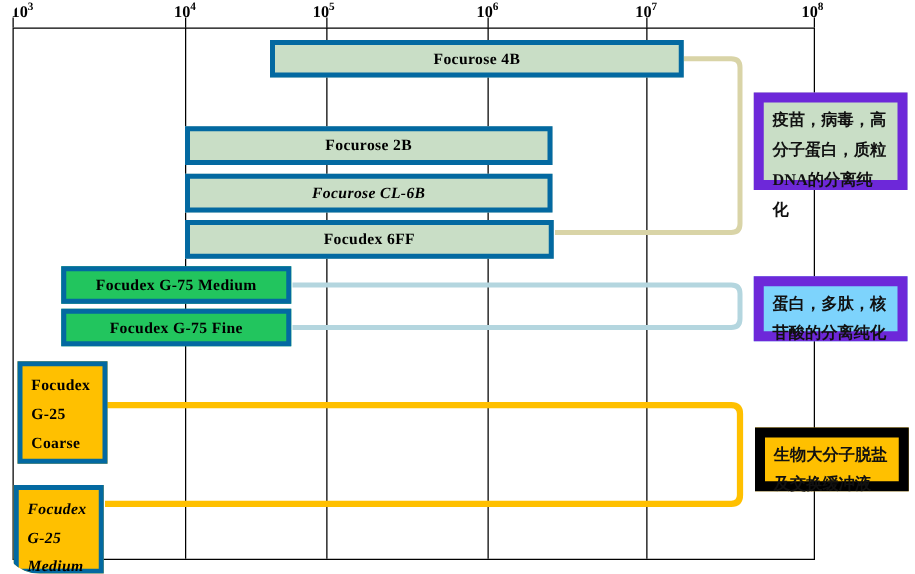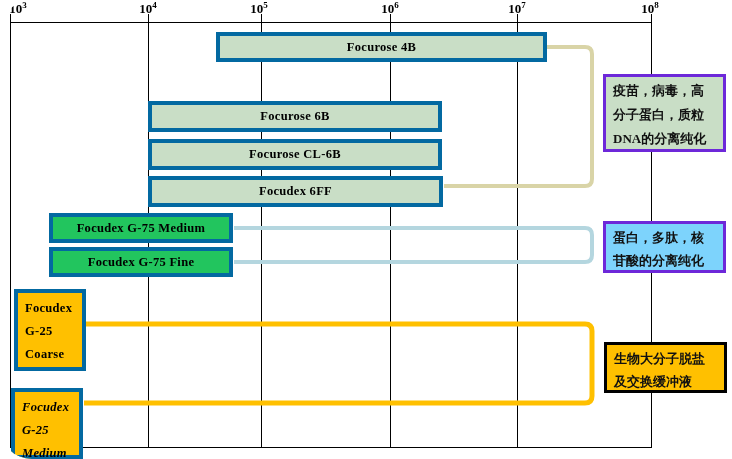--- a/index.html
+++ b/index.html
@@ -25,35 +25,35 @@
     position:absolute;box-sizing:border-box;border:4px solid #0369a1;
     display:flex;align-items:center;justify-content:center;
     font-weight:bold;font-size:12.5px;color:#000;letter-spacing:0.3px;
   }
   .bar-green{background:#c9dec6;}
   .bar-blue{background:#22c55e;}
   .bar-yellow{background:#ffc000;}
   .b-4b   {left:216px;top:32px; width:331px;height:30px;}
   .b-4ff  {left:216px;top:66px; width:331px;height:31px;}
   .b-6b   {left:148px;top:101px;width:294px;height:31px;}
-  .b-cl6b {left:148px;top:139px;width:294px;height:31px;}
+  .b-cl6b {left:148px;top:139px;width:294px;height:31px;font-style:italic;}
   .b-6ff  {left:148px;top:176px;width:295px;height:31px;}
   .b-g75m {left:49px; top:213px;width:184px;height:30px;}
   .b-g75f {left:49px; top:247px;width:184px;height:30px;}
   .b-g25c {left:14px; top:289px;width:72px;height:82px;}
   .b-g25m {left:11px; top:388px;width:72px;height:71px;font-style:italic;}
   .bar-block{
     align-items:flex-start;justify-content:flex-start;
     padding:4px 0 0 7px;line-height:23px;white-space:normal;
   }
   
   .overlay{position:absolute;left:0;top:0;width:732px;height:459px;pointer-events:none;}
   
   .ann{
-    position:absolute;left:603px;width:123px;box-sizing:border-box;border:3px solid #6d28d9;
+    position:absolute;left:603px;width:123px;box-sizing:border-box;border:8px solid #6d28d9;
     font-weight:bold;font-size:13px;color:#111;padding:2px 7px;line-height:24px;
     font-family:"Liberation Serif","DejaVu Serif",serif;
   }
   .ann-green {top:74px; height:78px;background:#c9dec6;}
   .ann-blue  {top:221px;height:52px;background:#7dd3fc;line-height:23px;}
   .ann-yellow{top:342px;height:51px;background:#ffc000;border-color:#000;left:604px;line-height:23px;}
 </style>
 </head>
 <body>
 
@@ -79,21 +79,21 @@
   <div class="gridline gl-6"></div>
   <div class="gridline gl-7"></div>
 
   <svg class="overlay" viewBox="0 0 732 459" xmlns="http://www.w3.org/2000/svg">
     <path d="M547 47 H585 Q592 47 592 54 V179 Q592 186 585 186 H444" fill="none" stroke="#d9d4a7" stroke-width="4"></path>
     <path d="M234 228 H585 Q592 228 592 235 V255 Q592 262 585 262 H234" fill="none" stroke="#b4d6df" stroke-width="4"></path>
     <path d="M84 324 H585 Q592 324 592 331 V396 Q592 403 585 403 H84" fill="none" stroke="#ffc000" stroke-width="5"></path>
   </svg>
 
   <div class="bar bar-green b-4b">Focurose 4B</div>
-  <div class="bar bar-green b-6b">Focurose 6B</div>
+  <div class="bar bar-green b-6b">Focurose 2B</div>
   <div class="bar bar-green b-cl6b">Focurose CL-6B</div>
   <div class="bar bar-green b-6ff">Focudex 6FF</div>
   <div class="bar bar-blue  b-g75m">Focudex G-75 Medium</div>
   <div class="bar bar-blue  b-g75f">Focudex G-75 Fine</div>
   <div class="bar bar-yellow bar-block b-g25c">Focudex G-25 Coarse</div>
   <div class="bar bar-yellow bar-block b-g25m">Focudex G-25 Medium</div>
 
   <div class="ann ann-green">疫苗，病毒，高分子蛋白，质粒DNA的分离纯化</div>
   <div class="ann ann-blue">蛋白，多肽，核苷酸的分离纯化</div>
   <div class="ann ann-yellow">生物大分子脱盐及交换缓冲液</div>

